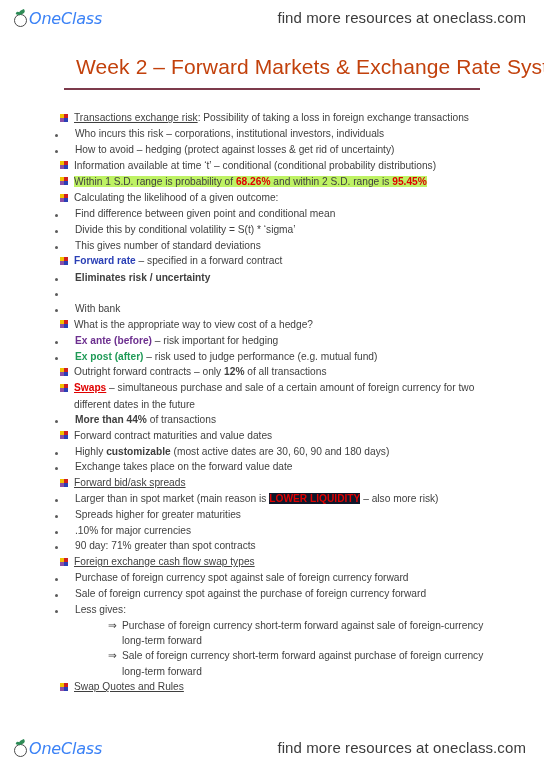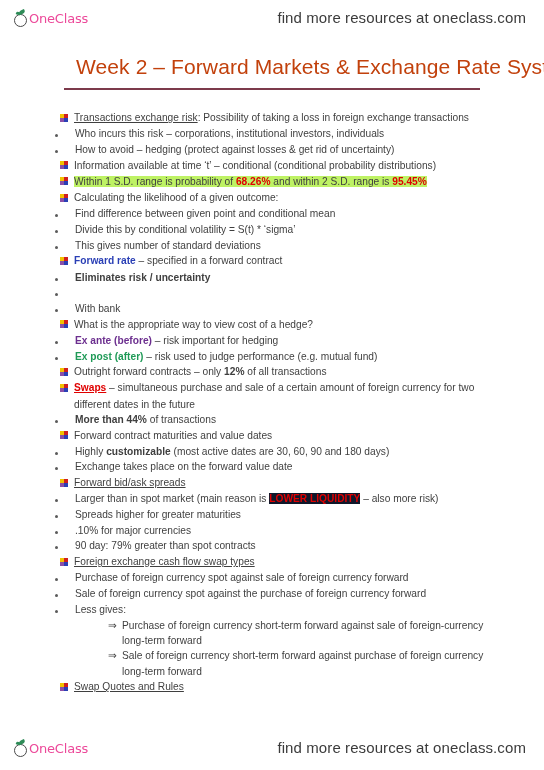--- a/index.html
+++ b/index.html
@@ -66,24 +66,25 @@
     left: 2px;
     top: 1.5px;
     width: 5px;
     height: 3px;
     background: #2e8b57;
     border-radius: 60% 10% 60% 10%;
     transform: rotate(20deg);
   }
   .logo-text {
     font-family: "DejaVu Sans", sans-serif;
-    font-size: 13px;
+    font-size: 16px;
     letter-spacing: -0.2px;
-    color: #ec4899;
+    color: #3b82f6;
     line-height: 18px;
+    font-style: italic;
   }
   .brand-tagline {
     position: absolute;
     right: 18px;
     font-size: 15px;
     color: #3b3b3b;
     letter-spacing: 0.1px;
   }
 
   
@@ -314,21 +315,21 @@
   <div class="row lvl2">
     <span class="bul"><span class="dot"></span></span>
     <span class="txt">Spreads higher for greater maturities</span>
   </div>
   <div class="row lvl2">
     <span class="bul"><span class="dot"></span></span>
     <span class="txt">.10% for major currencies</span>
   </div>
   <div class="row lvl2">
     <span class="bul"><span class="dot"></span></span>
-    <span class="txt">90 day: 79% greater than spot contracts</span>
+    <span class="txt">90 day: 71% greater than spot contracts</span>
   </div>
 
   <div class="row lvl1">
     <span class="bul"><span class="diamond"><i class="q1"></i><i class="q2"></i><i class="q3"></i><i class="q4"></i></span></span>
     <span class="txt u">Foreign exchange cash flow swap types</span>
   </div>
   <div class="row lvl2">
     <span class="bul"><span class="dot"></span></span>
     <span class="txt">Purchase of foreign currency spot against sale of foreign currency forward</span>
   </div>

